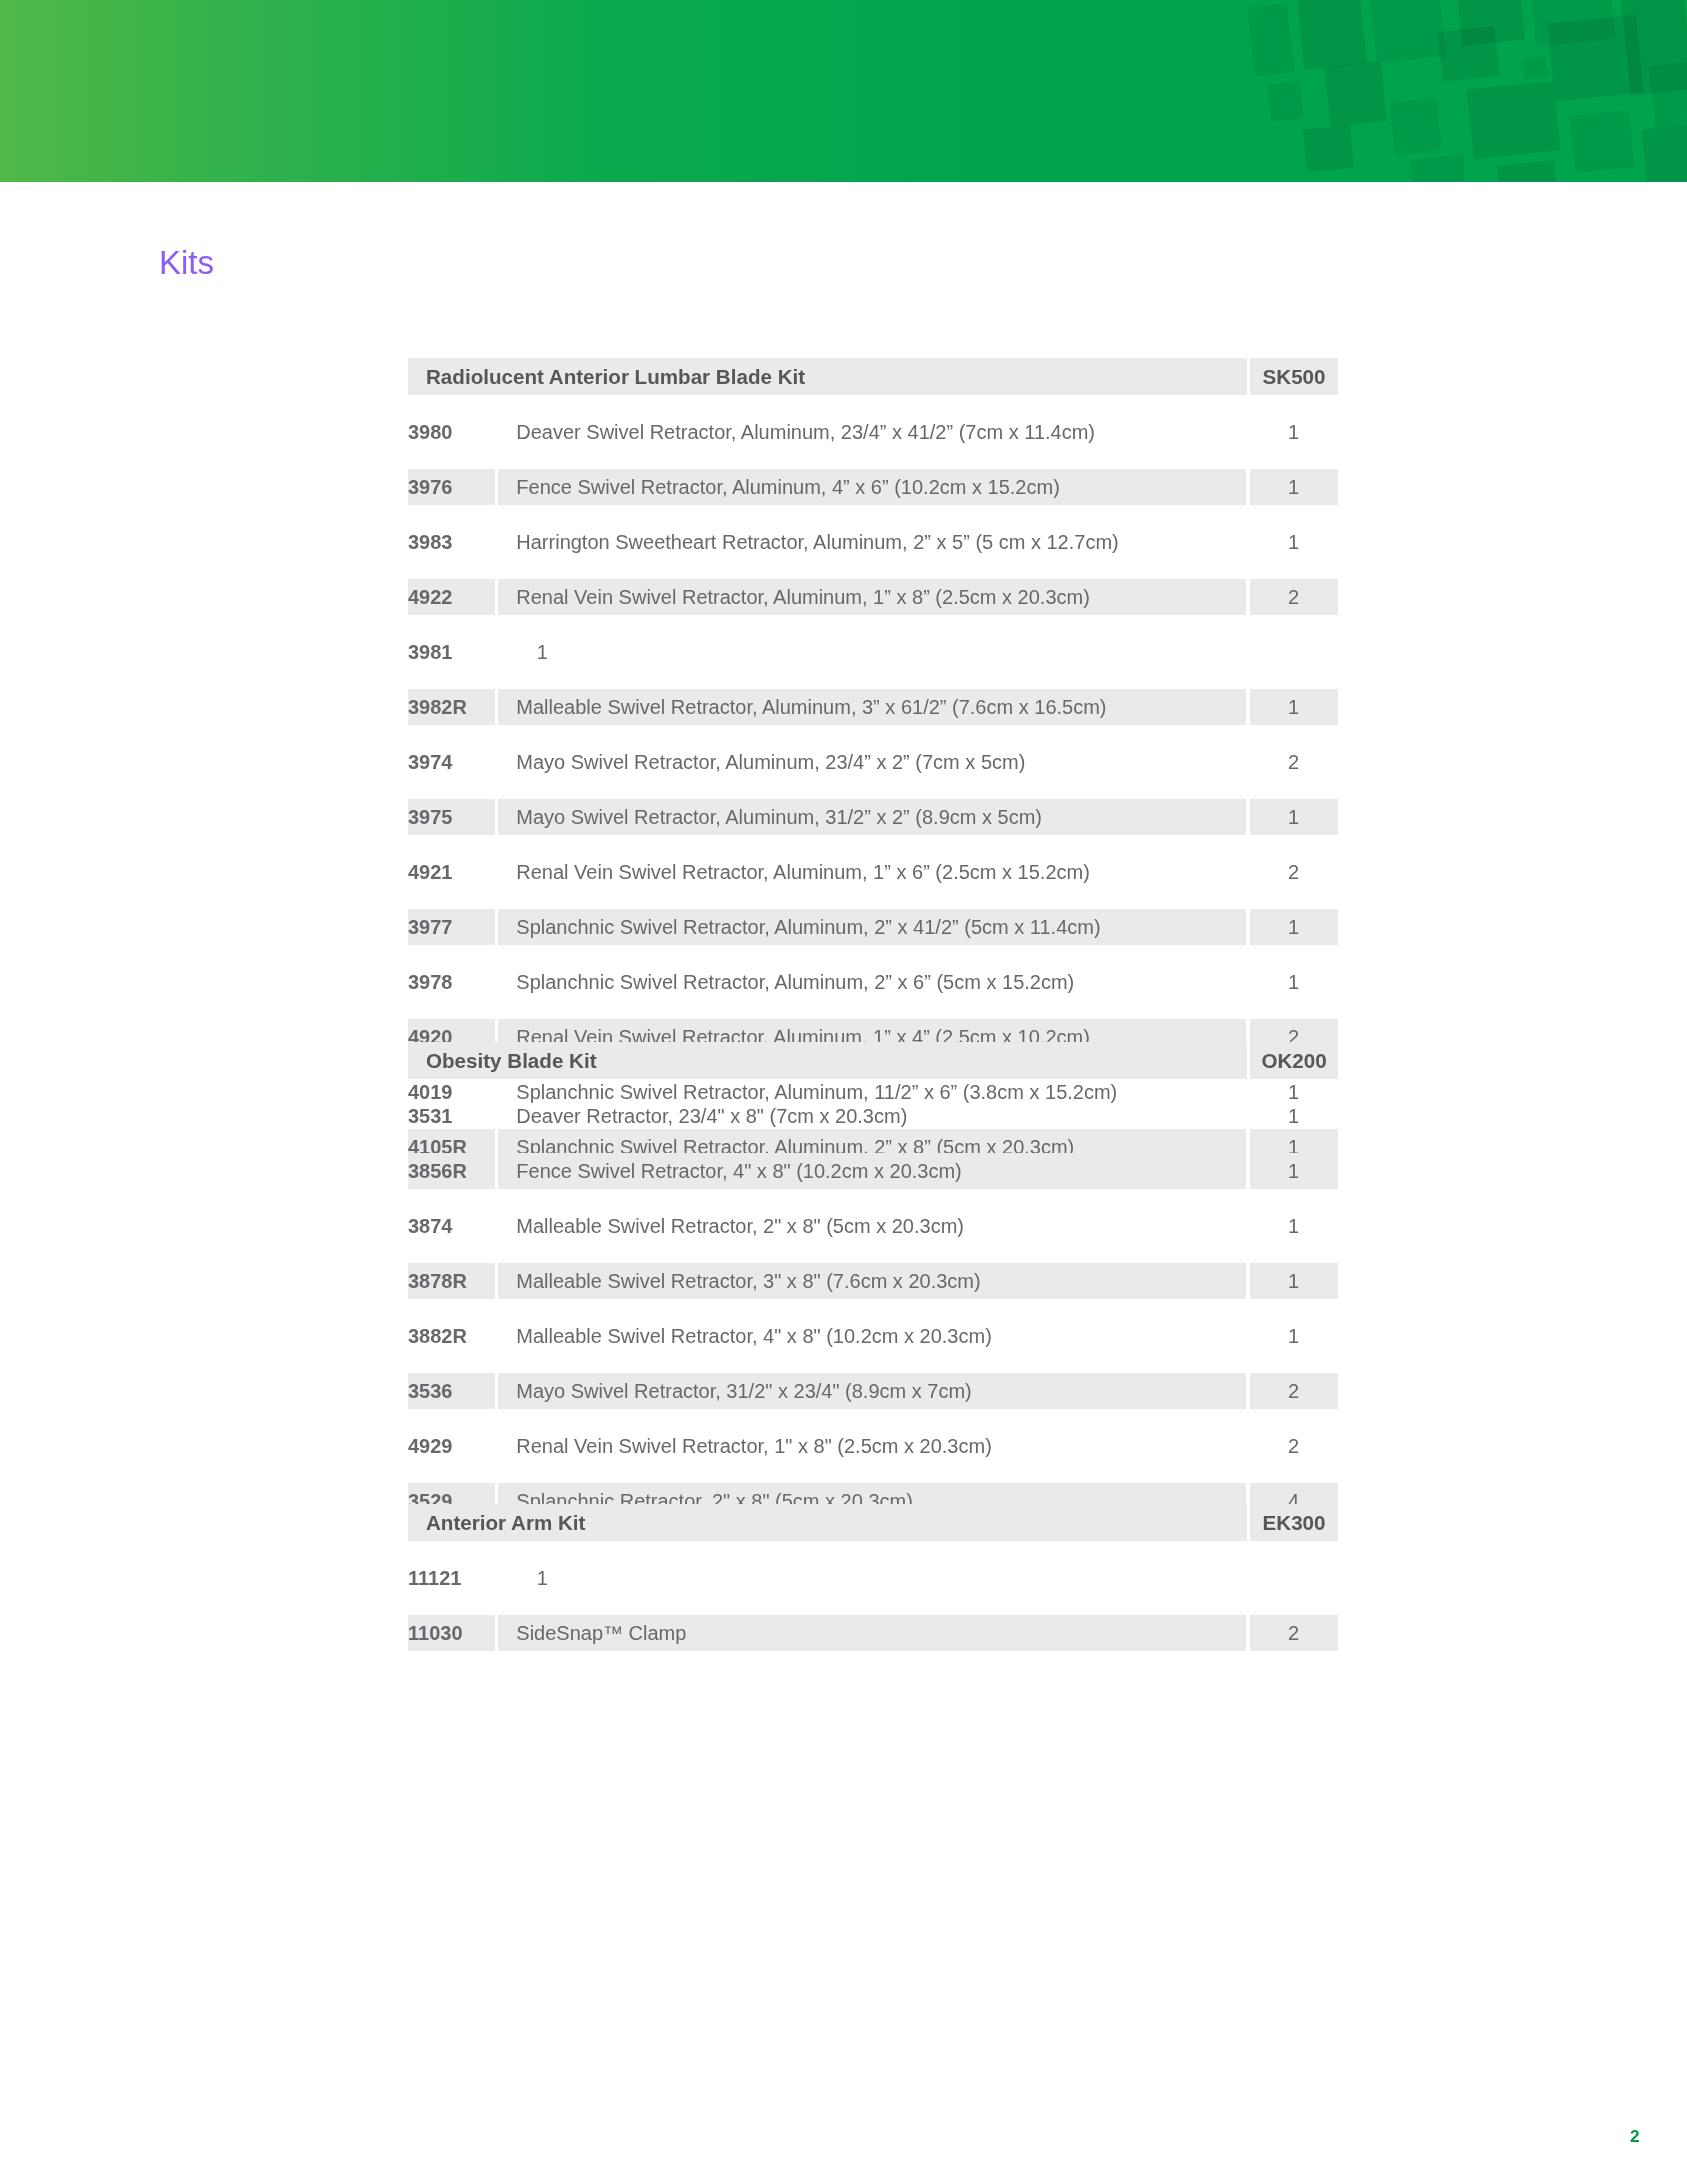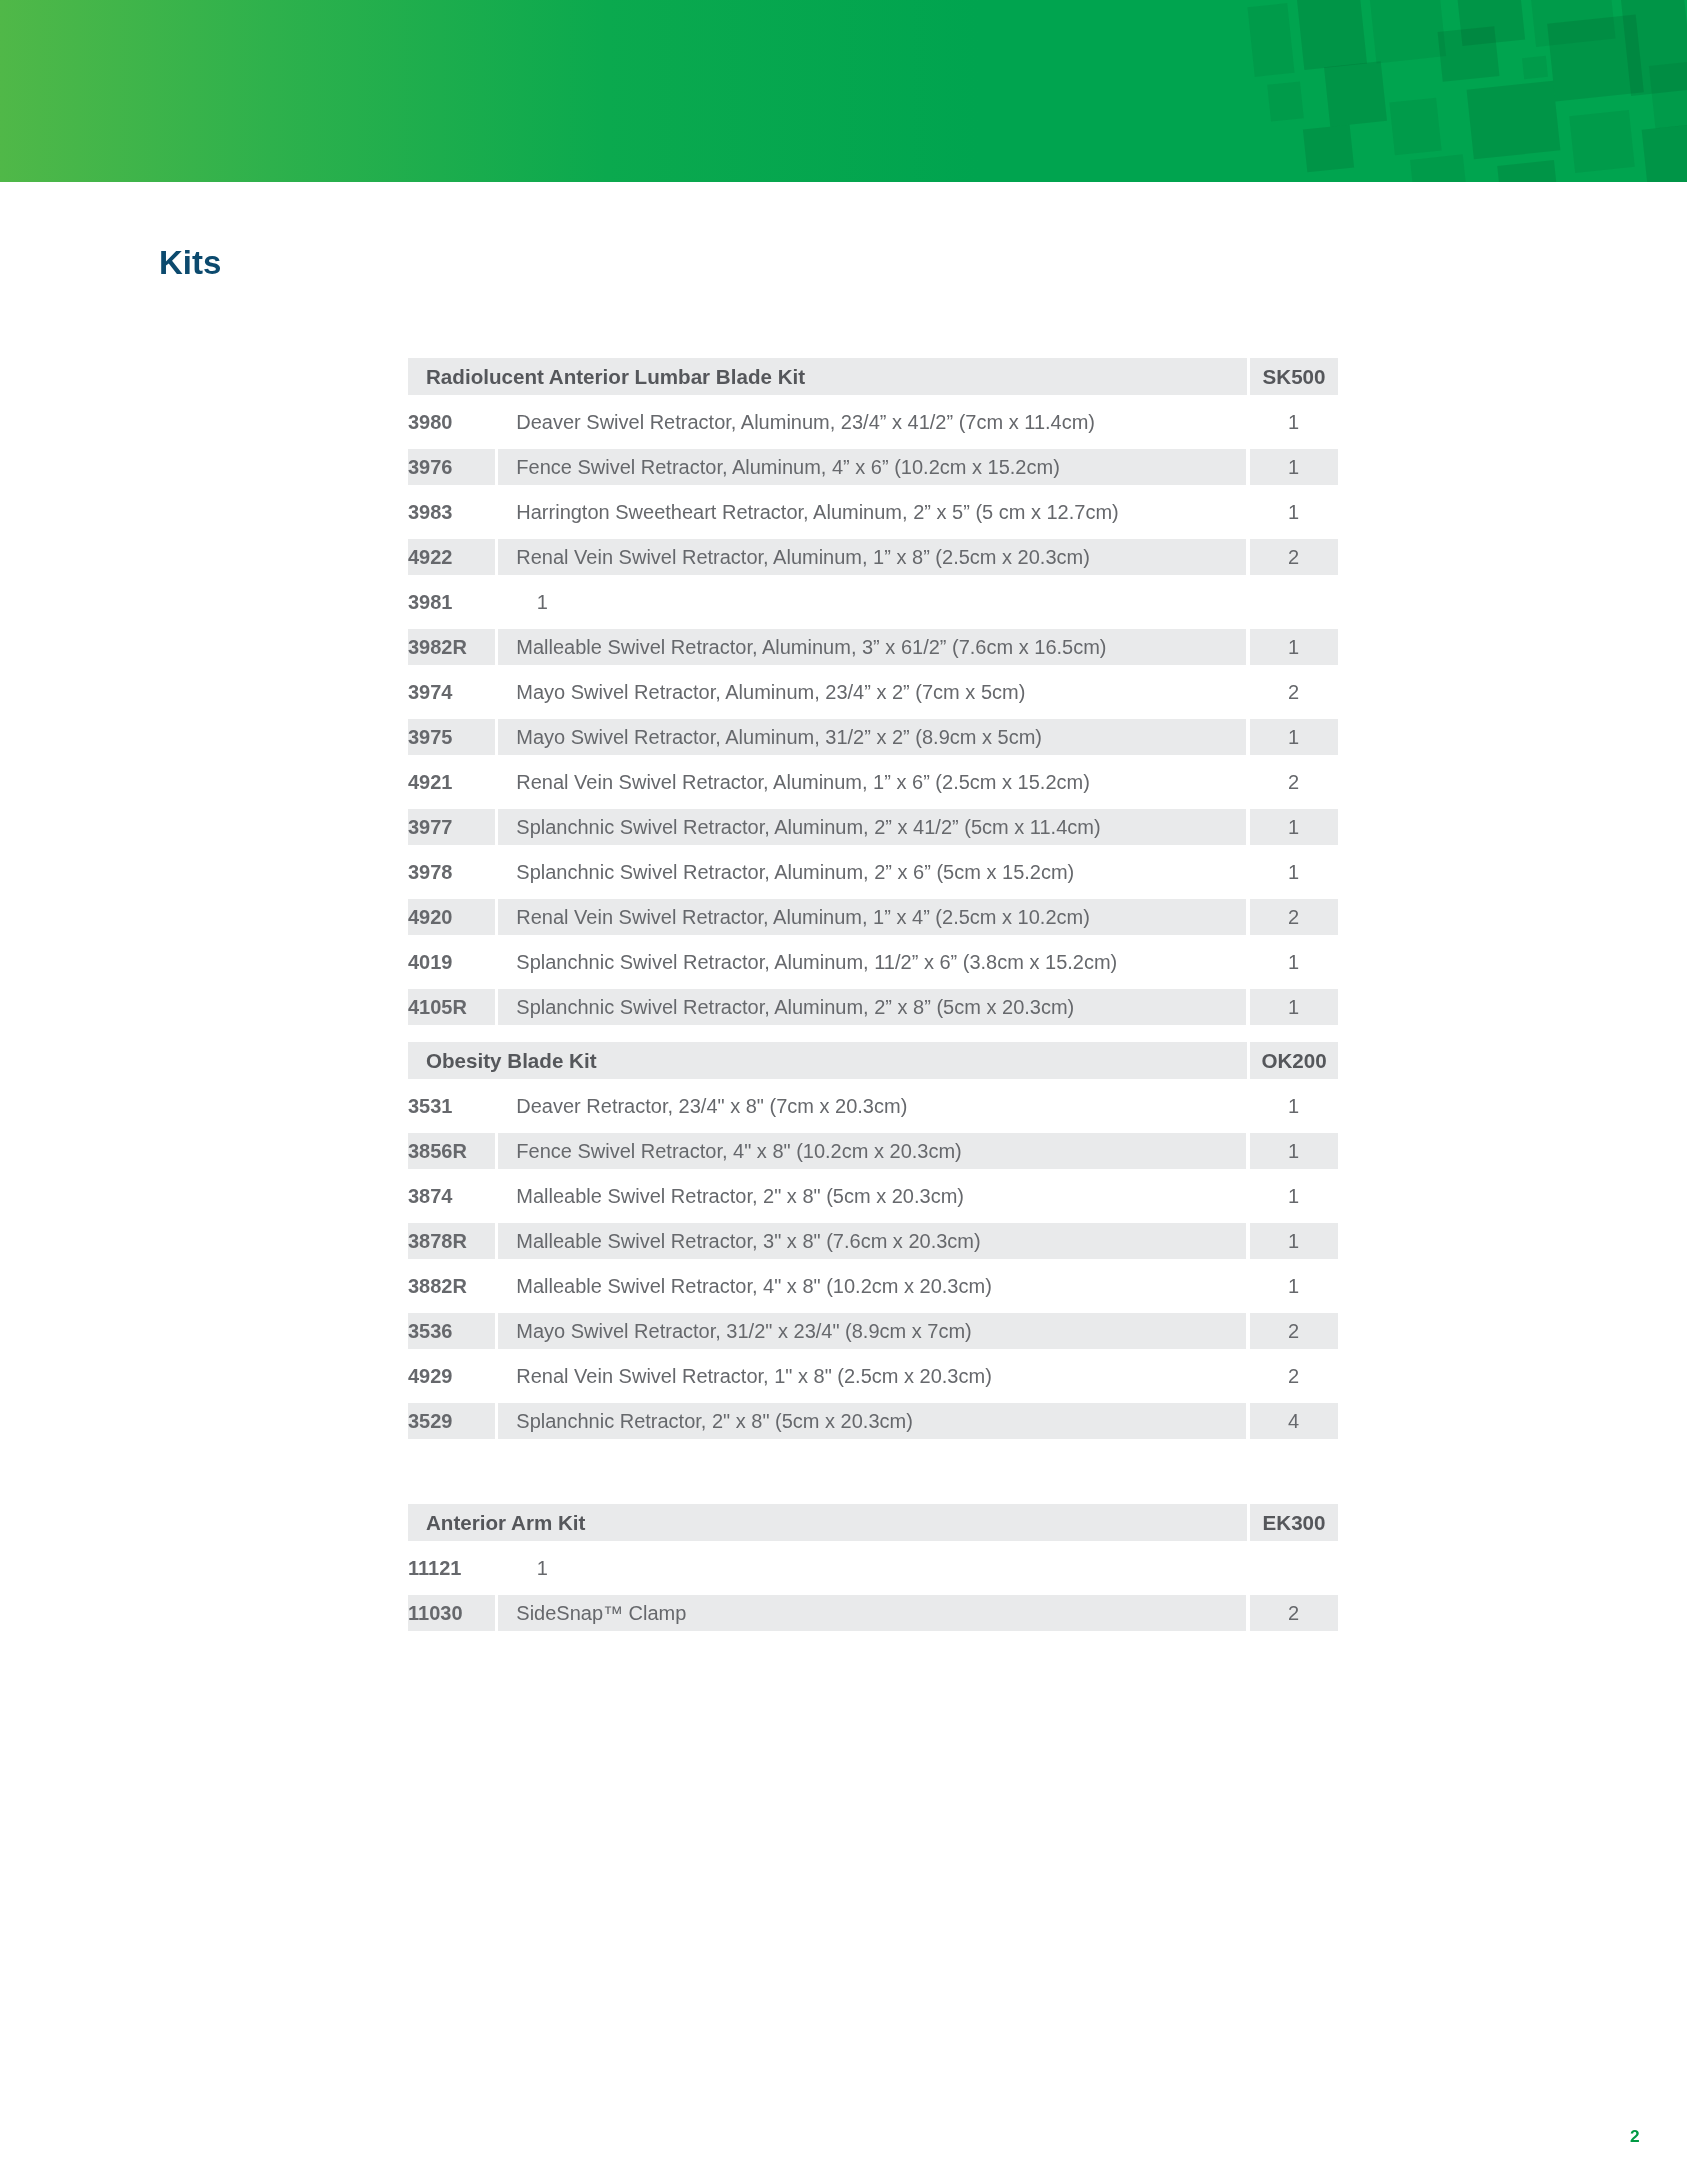--- a/index.html
+++ b/index.html
@@ -19,26 +19,26 @@
       var(--banner-green-right,#00a44f) 100%);
     overflow:hidden;
   }
   .tile { position:absolute; }
   .tile-a { background:rgba(0,80,35,0.10); }
   .tile-b { background:rgba(0,80,35,0.17); }
 
   
   .kits-title {
     position:absolute; left:159px; top:244px;
-    font-size:33px; line-height:37px; font-weight:700; color:#0c4a6e;
+    font-size:33px; line-height:37px; font-weight:400; color:#8b5cf6;
   }
 
   
   .kit-table { position:absolute; left:408px; width:930px; }
-  .row { display:flex; column-gap:3.3px; margin-bottom:9px; }
+  .row { display:flex; column-gap:3.3px; margin-bottom:19px; }
   .cell { box-sizing:border-box; white-space:nowrap; overflow:hidden; }
 
   .header-row .cell {
     height:37px; line-height:37px; background:var(--row-gray,#e9eaeb);
     font-weight:700; font-size:20.6px; color:var(--header-text,#55575b);
   }
   .title-cell { width:839px; padding-left:18px; }
   .code-cell  { width:88px; text-align:center; }
 
   .data-row .cell {

